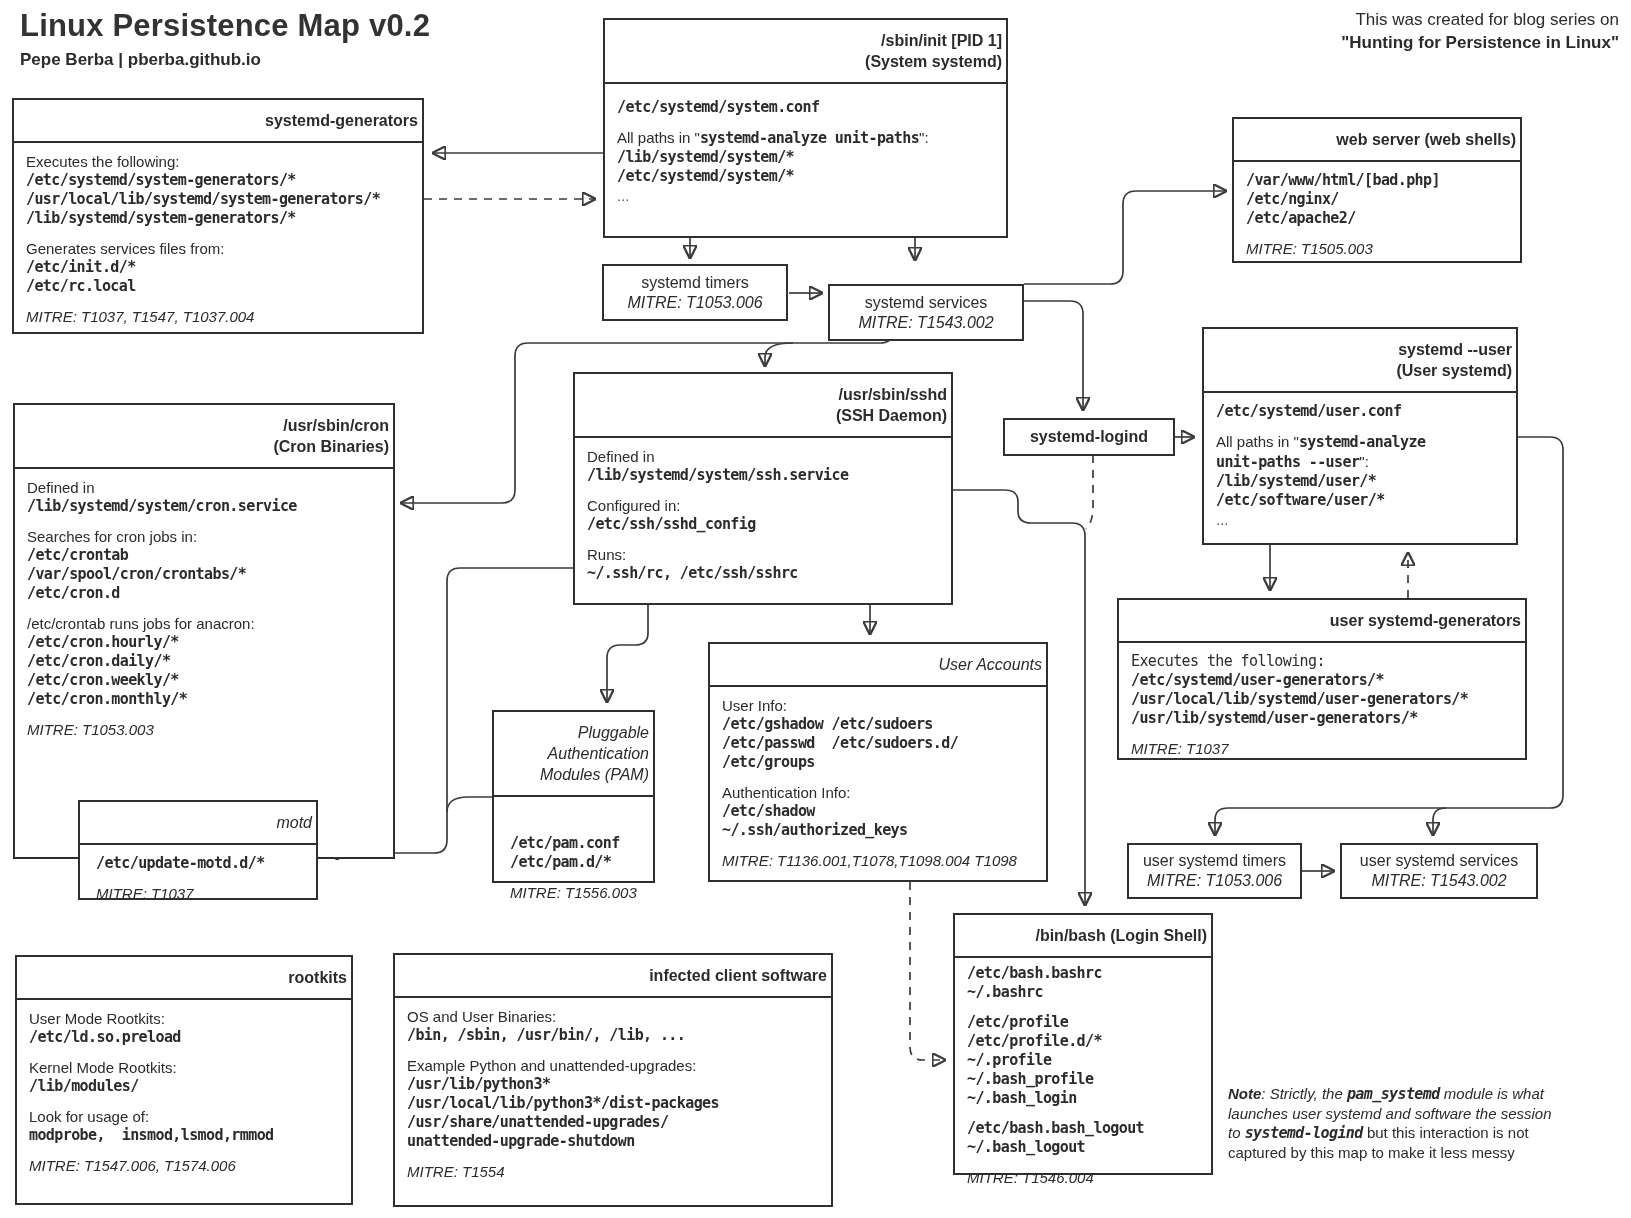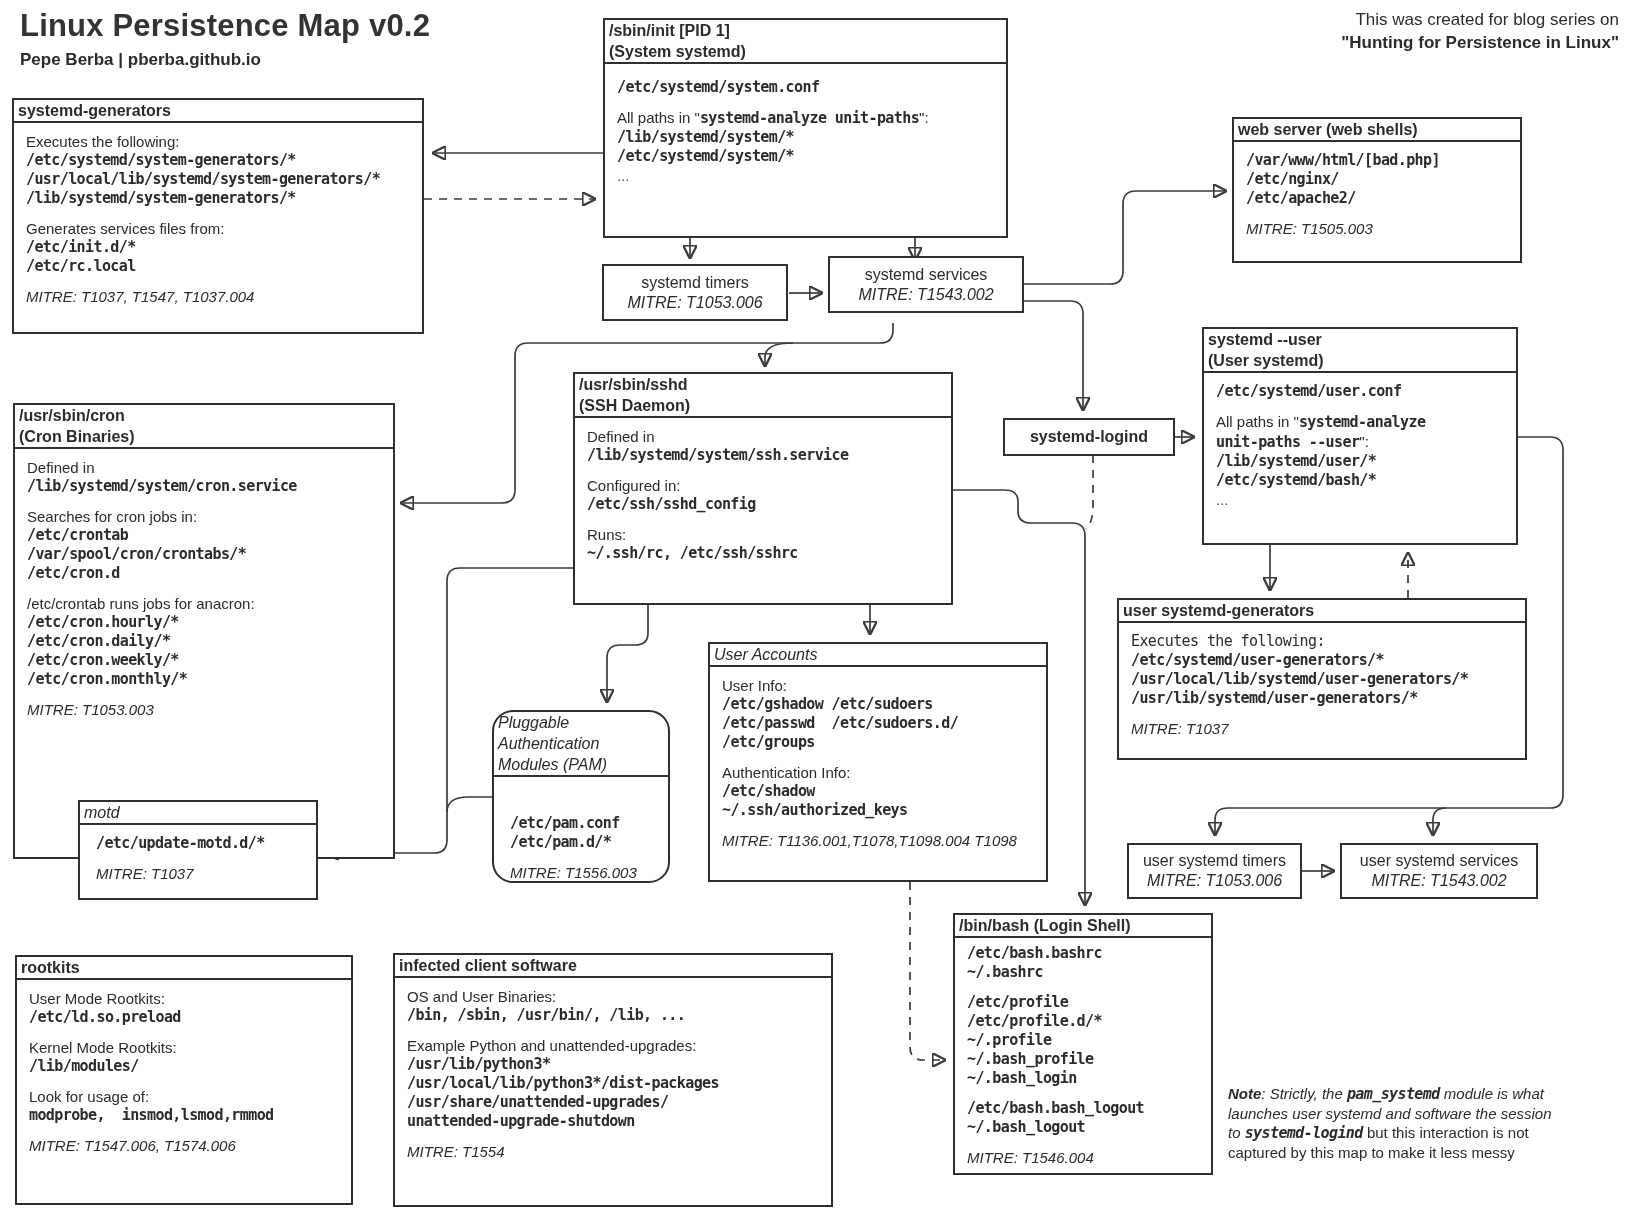--- a/index.html
+++ b/index.html
@@ -16,22 +16,22 @@
   .hdr-title{font-size:31px; font-weight:bold; color:#333; letter-spacing:0.2px;}
   .hdr-author{font-size:17px; font-weight:bold; margin-top:6px;}
   .blurb{position:absolute; right:12px; top:8px; text-align:right; font-size:17px; line-height:23px; z-index:2;}
   .blurb .b{font-weight:bold;}
 
   .box{
     position:absolute; background:#ffffff; border:2px solid #2f2f2f;
     box-sizing:border-box; z-index:1;
   }
   .head{
-    border-bottom:2px solid #2f2f2f; text-align:left; font-weight:bold;
-    font-size:16px; line-height:21px; padding:0 4px;
+    border-bottom:2px solid #2f2f2f; text-align:right; font-weight:bold;
+    font-size:16px; line-height:21px; padding:10px 4px;
   }
   .italic .head{font-style:italic; font-weight:normal; font-size:16px;}
   .body{padding:9px 12px;}
   .ln{white-space:pre; font-size:15px; line-height:19px;}
   .ln .plain, .ln.plain{font-family:"Liberation Sans", sans-serif;}
   .ln .mono, .ln.mono{font-family:"DejaVu Sans Mono", monospace; font-weight:bold; letter-spacing:-0.6px; font-size:15px;}
   .ln .mono-reg, .ln.mono-reg{font-family:"DejaVu Sans Mono", monospace; letter-spacing:-0.6px; font-size:15px;}
   .ln.mitre, .ln .mitre{font-style:italic;}
   .ln.gap{height:11px; line-height:11px;}
   .ln.boldline{font-weight:bold; font-size:16px;}
@@ -148,21 +148,21 @@
       </div>
   </div>
 
   <div class="box simple" style="left:602px; top:264px; width:186px; height:57px;">
     <div class="body">
         <div class="ln plain">systemd timers</div>
         <div class="ln mitre">MITRE: T1053.006</div>
       </div>
   </div>
 
-  <div class="box simple" style="left:828px; top:256px; width:196px; height:57px;">
+  <div class="box simple" style="left:828px; top:284px; width:196px; height:57px;">
     <div class="body">
         <div class="ln plain">systemd services</div>
         <div class="ln mitre">MITRE: T1543.002</div>
       </div>
   </div>
 
   <div class="box" style="left:1232px; top:117px; width:290px; height:146px;">
     <div class="head">
         <div>web server (web shells)</div>
       </div>
@@ -226,21 +226,21 @@
     <div class="head">
         <div>systemd --user</div>
         <div>(User systemd)</div>
       </div>
     <div class="body">
         <div class="ln mono">/etc/systemd/user.conf</div>
         <div class="ln gap">&nbsp;</div>
         <div class="ln plain"><span class="plain">All paths in "</span><span class="mono">systemd-analyze</span></div>
         <div class="ln plain"><span class="mono">unit-paths --user</span><span class="plain">":</span></div>
         <div class="ln mono">/lib/systemd/user/*</div>
-        <div class="ln mono">/etc/systemd/bash/*</div>
+        <div class="ln mono">/etc/software/user/*</div>
         <div class="ln ellipsis">...</div>
       </div>
   </div>
 
   <div class="box" style="left:1117px; top:598px; width:410px; height:162px;">
     <div class="head">
         <div>user systemd-generators</div>
       </div>
     <div class="body">
         <div class="ln mono-reg">Executes the following:</div>
@@ -277,21 +277,21 @@
         <div class="ln mono">/etc/groups</div>
         <div class="ln gap">&nbsp;</div>
         <div class="ln plain">Authentication Info:</div>
         <div class="ln mono">/etc/shadow</div>
         <div class="ln mono">~/.ssh/authorized_keys</div>
         <div class="ln gap">&nbsp;</div>
         <div class="ln mitre">MITRE: T1136.001,T1078,T1098.004 T1098</div>
       </div>
   </div>
 
-  <div class="box italic" style="left:492px; top:710px; width:178px; height:173px;border-radius:21px;">
+  <div class="box italic" style="left:492px; top:710px; width:163px; height:173px;">
     <div class="head">
         <div>Pluggable</div>
         <div>Authentication</div>
         <div>Modules (PAM)</div>
       </div>
     <div class="body" style="padding-left:16px;margin-top:28px;">
         <div class="ln mono">/etc/pam.conf</div>
         <div class="ln mono">/etc/pam.d/*</div>
         <div class="ln gap">&nbsp;</div>
         <div class="ln mitre">MITRE: T1556.003</div>

